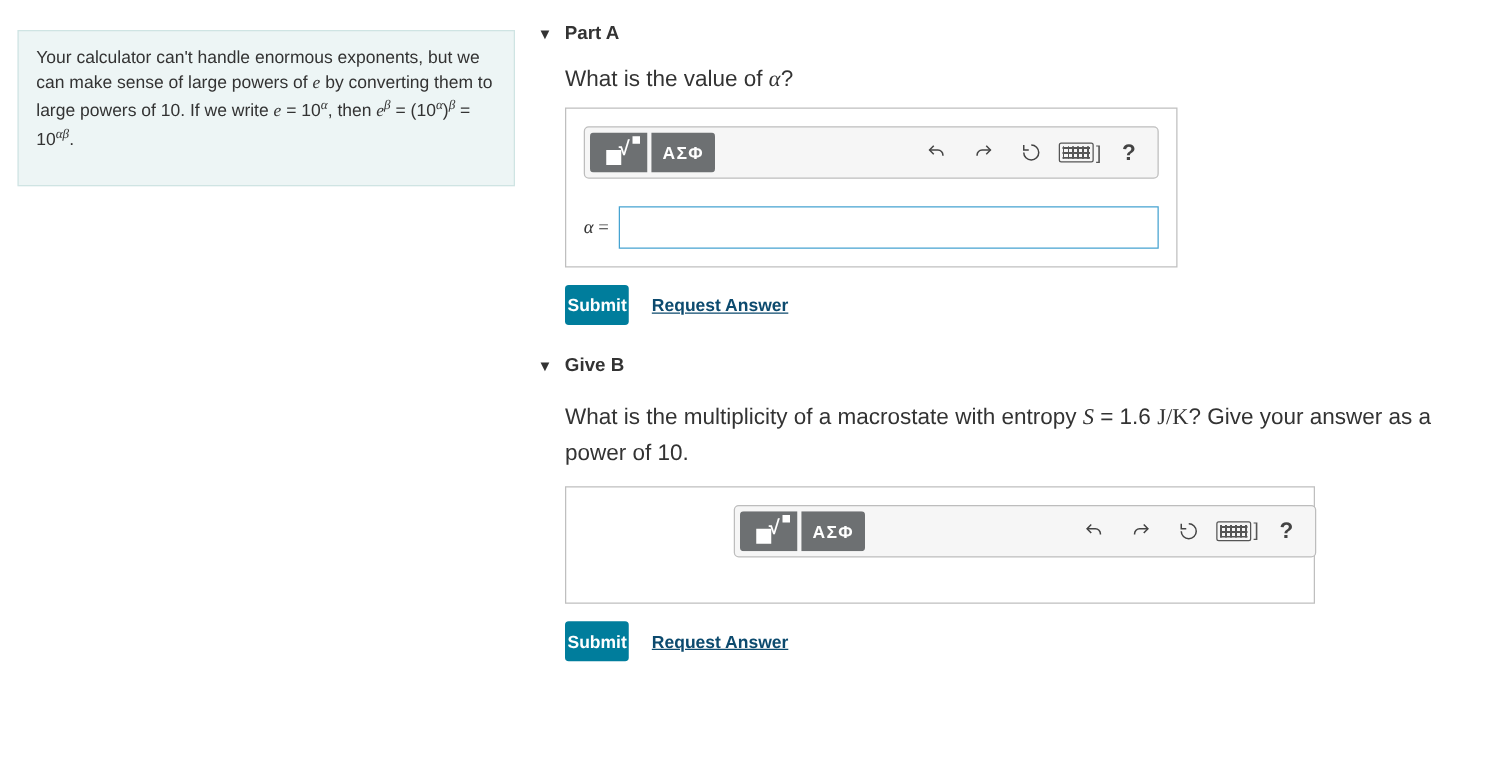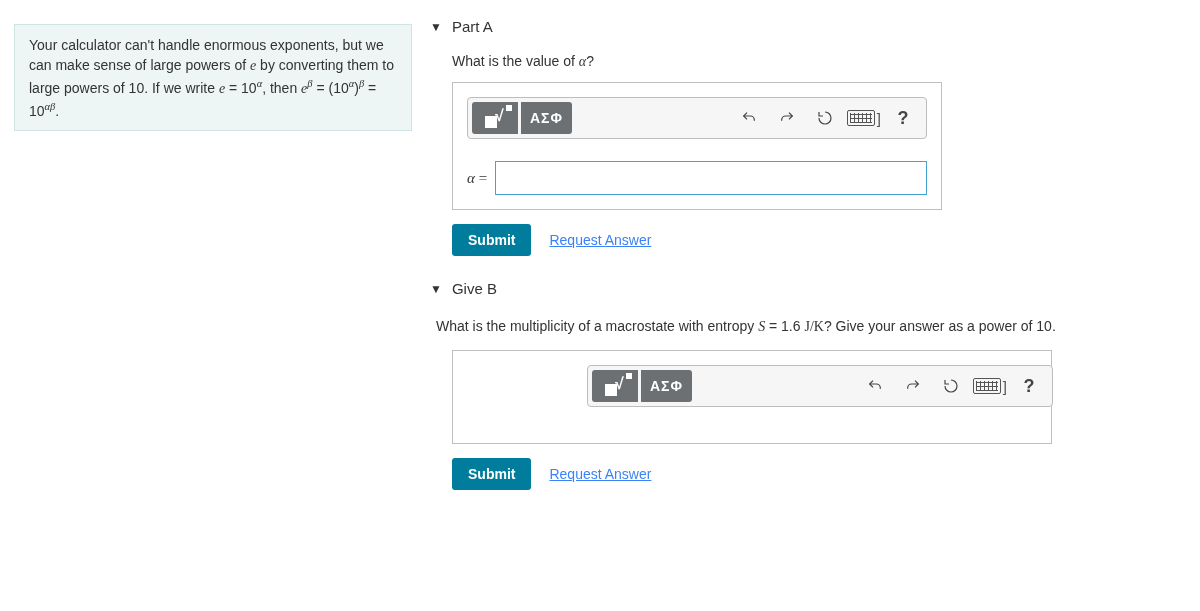--- a/index.html
+++ b/index.html
@@ -18,21 +18,21 @@
     width: 100%;
   }
   .sidebar {
     width: 430px;
     padding: 24px 18px 0 14px;
     flex-shrink: 0;
   }
   .infobox {
     background: #edf5f5;
     border: 1px solid #cfe4e3;
-    padding: 10px 14px 8px 14px;
+    padding: 10px 14px 26px 14px;
     color: #333;
     line-height: 1.45;
   }
   .infobox-text { font-size: 14px; }
   .ital { font-style: italic; font-family: "Times New Roman", serif; }
   sup, sub { font-size: 0.75em; }
 
   .main {
     flex: 1;
     padding-top: 18px;
@@ -42,28 +42,28 @@
     display: flex;
     align-items: center;
     gap: 10px;
     margin-bottom: 18px;
   }
   .part-header .caret {
     font-size: 12px;
     color: #333;
   }
   .part-title {
-    font-weight: 400;
+    font-weight: 700;
     font-size: 15px;
   }
 
   .question {
     margin-left: 22px;
     margin-bottom: 12px;
-    font-size: 14px;
+    font-size: 18px;
   }
 
   .answer-block {
     margin-left: 22px;
     border: 1px solid #bfbfbf;
     width: 490px;
     padding: 14px 14px 14px 14px;
     position: relative;
   }
   .answer-block-b {
@@ -173,28 +173,28 @@
     display: flex;
     align-items: center;
     gap: 18px;
     margin-bottom: 24px;
   }
   .submit-btn {
     background: #007d9c;
     color: #fff;
     border: none;
     border-radius: 3px;
-    padding: 8px 16px;
+    padding: 8px 2px;
     font-size: 14px;
     font-weight: 600;
     cursor: pointer;
   }
   .request-link {
-    color: #3b82f6;
-    font-weight: 400;
+    color: #0c4a6e;
+    font-weight: 700;
     font-size: 14px;
     text-decoration: underline;
     cursor: pointer;
   }
   .math { font-family: "Times New Roman", serif; font-style: italic; }
   .upright { font-style: normal; }
   .qb { line-height:1.6; }
 
   svg.icon-sm { width:16px; height:16px; stroke:#444; stroke-width:1.8; fill:none; }
 </style>
@@ -268,21 +268,21 @@
     <div class="actions">
       <button class="submit-btn">Submit</button>
       <a class="request-link">Request Answer</a>
     </div>
 
     <div class="part-header">
       <span class="caret">▼</span>
       <span class="part-title">Give B</span>
     </div>
 
-    <div class="question qb" style="margin-left:6px; max-width:740px;">
+    <div class="question qb" style="margin-left:22px; max-width:740px;">
       <span>What is the multiplicity of a macrostate with entropy </span><span class="math">S</span><span> = 1.6 </span><span style="font-family:'Times New Roman',serif;">J/K</span><span>? Give your answer as a power of 10.</span>
     </div>
 
     <div class="answer-block answer-block-b">
       <div class="toolbar" style="margin-left:120px; width:466px;">
         <div class="toolbar-left">
           <button class="tool-btn boxed first">
             <span class="templ-icon">
               <span class="bigsq"></span>
                 <span class="sqroot">√</span>

